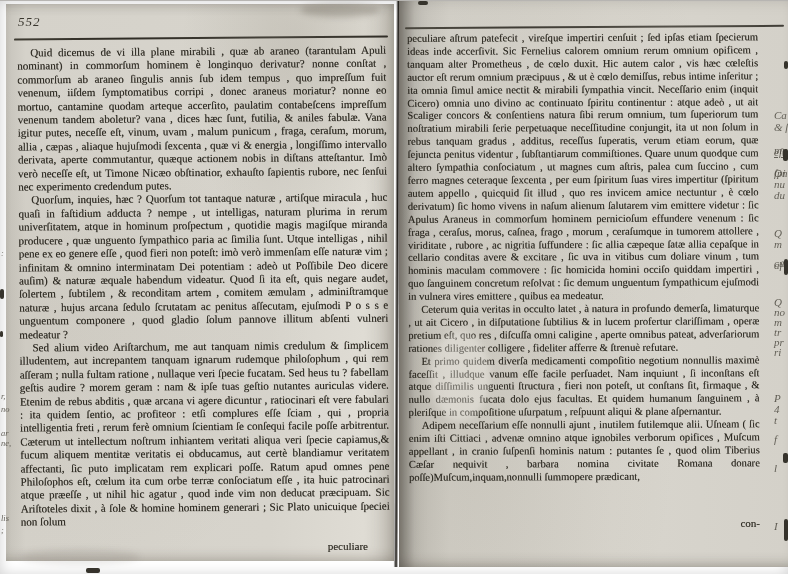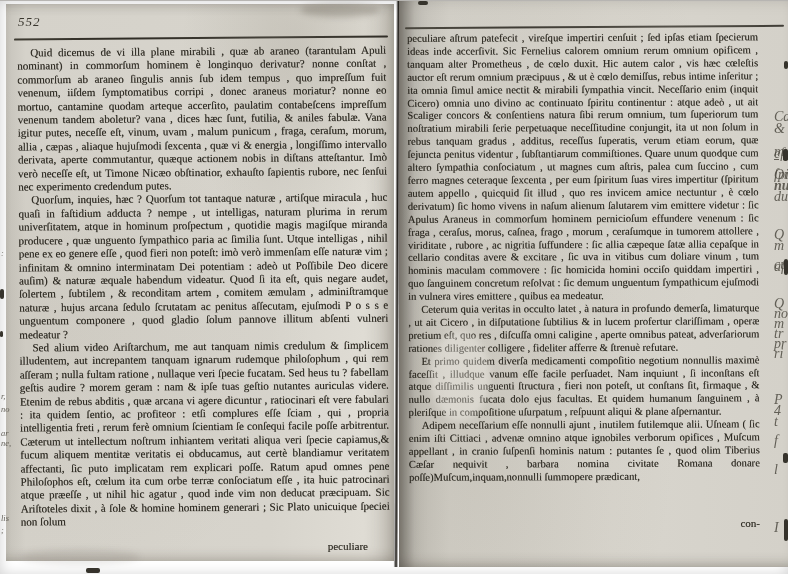--- a/index.html
+++ b/index.html
@@ -51,21 +51,21 @@
   .textblock p{margin:0; text-indent:13px;}
   .page-right .textblock p:first-child{text-indent:0;}
   
   .catchword{position:absolute; font-size:11px; color:#2e2b23; text-shadow:.25px .25px .3px rgba(43,40,32,.5);}
   .page-left .catchword{right:26px; top:536px;}
   .page-right .catchword{right:28px; top:516px;}
   .signature{position:absolute; width:100%; text-align:center; top:521px; font-size:11.5px; letter-spacing:3px; color:#2e2b23;}
   
   .margin-col{position:absolute; top:0; height:574px; overflow:hidden; font-style:italic; color:#4e4b42;}
   #left-margin{left:0; width:13px; font-size:8.5px;}
-  #right-margin{right:0; width:15px; font-size:14px;}
+  #right-margin{right:0; width:15px; font-size:11px;}
   .mnote{position:absolute; left:1px; white-space:nowrap; opacity:.85;}
   
   .mark{position:absolute; background:#36332c; border-radius:2px; filter:blur(.6px);}
   .smudge{position:absolute; border-radius:50%; filter:blur(3px);}
 </style>
 </head>
 <body>
 
 <div class="scan">
 
@@ -102,21 +102,21 @@
       <span class="mnote" style="top: 512px;">lis</span>
       <span class="mnote" style="top: 524px;">;</span>
     </div>
   <div class="margin-col" id="right-margin">
       <span class="mnote" style="top: 108px;">Ca</span>
       <span class="mnote" style="top: 120px;">&amp; ſ</span>
       <span class="mnote" style="top: 145px; text-decoration: underline;">eſt</span>
       <span class="mnote" style="top: 143px; text-align: center;">mu</span>
       <span class="mnote" style="top: 166px;">On</span>
       <span class="mnote" style="top: 166px;">ſpi</span>
-      <span class="mnote" style="top: 177px; font-weight: bold;">nu</span>
+      <span class="mnote" style="top: 177px;">nu</span>
       <span class="mnote" style="top: 188px; text-align: right;">du</span>
       <span class="mnote" style="top: 226px;">Q</span>
       <span class="mnote" style="top: 237px;">m</span>
       <span class="mnote" style="top: 256px;">cu</span>
       <span class="mnote" style="top: 258px;">af</span>
       <span class="mnote" style="top: 295px;">Q</span>
       <span class="mnote" style="top: 305px;">no</span>
       <span class="mnote" style="top: 315px;">m</span>
       <span class="mnote" style="top: 325px;">tr</span>
       <span class="mnote" style="top: 335px;">pr</span>

